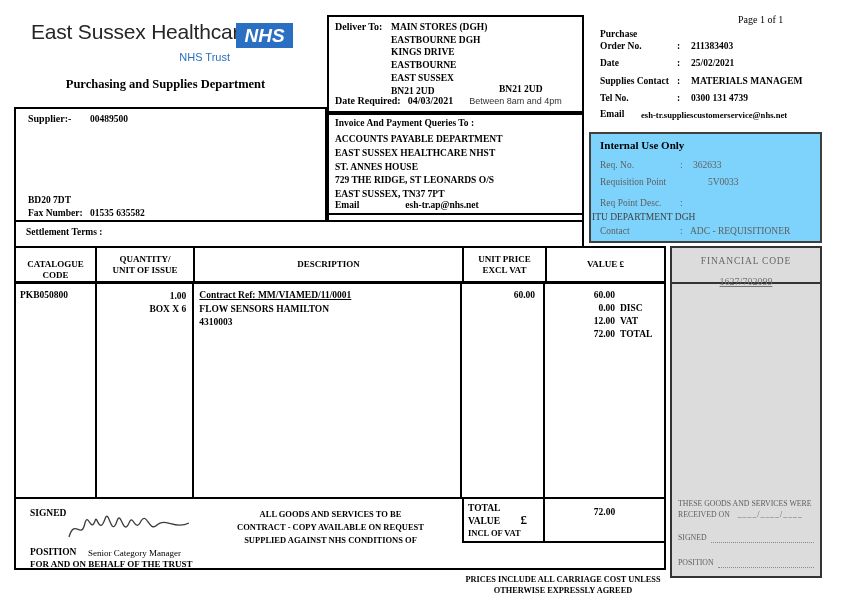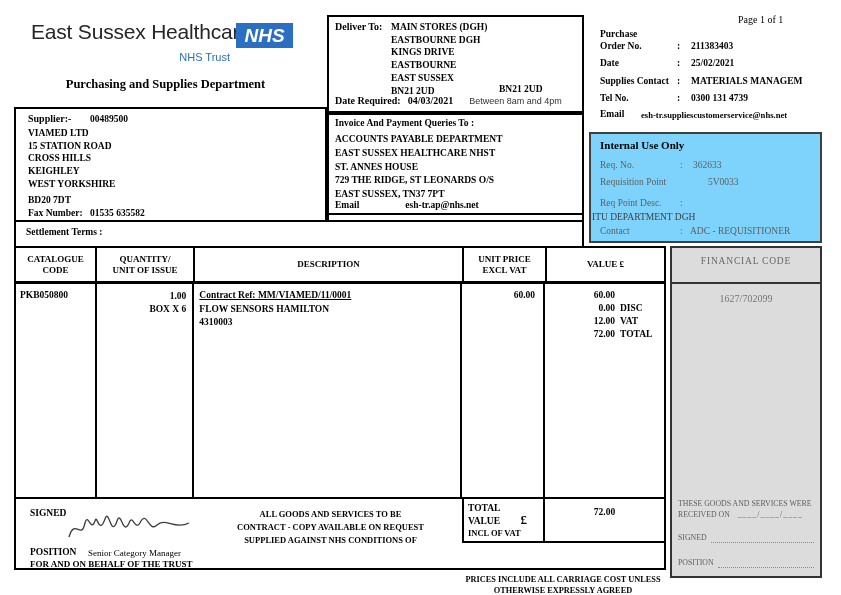--- a/index.html
+++ b/index.html
@@ -73,27 +73,20 @@
     <div class="abs b fs95" style="left:600px;top:93px;">Tel No.</div>
     <div class="abs b fs95" style="left:677px;top:93px;">:</div>
     <div class="abs b fs95" style="left:691px;top:93px;">0300 131 4739</div>
     <div class="abs b fs95" style="left:600px;top:109px;">Email</div>
     <div class="abs b" style="left:641px;top:110px;font-size:8.6px;">esh-tr.suppliescustomerservice@nhs.net</div>
   </div>
 
   <div class="abs box" style="left:14px;top:107px;width:313px;height:115px;">
     <div class="abs b fs10" style="left:12px;top:4px;">Supplier:-</div>
     <div class="abs b fs95" style="left:74px;top:5px;">00489500</div>
-    <div class="abs b fs95 lh" style="left:12px;top:18px;">
-      <div>VIAMED LTD</div>
-      <div>15 STATION ROAD</div>
-      <div>CROSS HILLS</div>
-      <div>KEIGHLEY</div>
-      <div>WEST YORKSHIRE</div>
-    </div>
     <div class="abs b fs95" style="left:12px;top:86px;">BD20 7DT</div>
     <div class="abs b fs95" style="left:12px;top:99px;">Fax Number:</div>
     <div class="abs b fs95" style="left:74px;top:99px;">01535 635582</div>
   </div>
 
   <div class="abs box" style="left:327px;top:113px;width:257px;height:109px;">
     <div class="abs b fs95" style="left:6px;top:3px;">Invoice And Payment Queries To :</div>
     <div class="abs b fs95" style="left:6px;top:18px;line-height:13.8px;">
       <div>ACCOUNTS PAYABLE DEPARTMENT</div>
       <div>EAST SUSSEX HEALTHCARE NHST</div>
@@ -120,21 +113,21 @@
     <div class="abs fs95 gtxt" style="left:117px;top:43px;">5V0033</div>
     <div class="abs fs95 gtxt" style="left:9px;top:64px;">Req Point Desc.</div>
     <div class="abs fs95 gtxt" style="left:89px;top:64px;">:</div>
     <div class="abs fs95" style="left:1px;top:78px;color:#3f3f3f;">ITU DEPARTMENT DGH</div>
     <div class="abs fs95 gtxt" style="left:9px;top:92px;">Contact</div>
     <div class="abs fs95 gtxt" style="left:89px;top:92px;">:</div>
     <div class="abs fs95 gtxt" style="left:99px;top:92px;">ADC - REQUISITIONER</div>
   </div>
 
   <div class="abs thead" style="left:14px;top:246px;width:652px;height:38px;">
-    <div class="hcell" style="width:81px;">
+    <div class="hcell" style="width:81px;justify-content:flex-end;">
       <div>CATALOGUE</div>
       <div>CODE</div>
     </div>
     <div class="hcell" style="width:98px;">
       <div>QUANTITY/</div>
       <div>UNIT OF ISSUE</div>
     </div>
     <div class="hcell" style="width:269px;">
       <div>DESCRIPTION</div>
     </div>
@@ -207,21 +200,21 @@
     <div class="abs b fs95" style="left:529px;top:0;width:119px;height:44px;border-bottom:2px solid #000;box-sizing:border-box;text-align:center;padding-top:8px;">72.00</div>
     <div class="abs b" style="left:446px;top:44px;width:202px;text-align:center;font-size:8.3px;line-height:11px;padding-top:3px;margin-top:28px;">
       <div>PRICES INCLUDE ALL CARRIAGE COST UNLESS</div>
       <div>OTHERWISE EXPRESSLY AGREED</div>
     </div>
   </div>
 
   <div class="abs" style="left:670px;top:246px;width:152px;height:332px;background:#dcdcdc;border:2px solid #333;box-sizing:border-box;">
     <div class="abs" style="left:0;right:0;top:8px;text-align:center;color:#666;font-size:9.5px;letter-spacing:0.8px;">FINANCIAL CODE</div>
     <div class="abs" style="left:0;right:0;top:34px;border-top:2px solid #333;"></div>
-    <div class="abs" style="left:0;right:0;top:45px;text-align:center;color:#767676;font-size:10px;">1627/702099</div>
+    <div class="abs" style="left:0;right:0;top:28px;text-align:center;color:#767676;font-size:10px;text-decoration:underline;">1627/702099</div>
     <div class="abs" style="left:6px;right:6px;top:250px;color:#5f5f5f;font-size:7.8px;line-height:11px;">
       <div>THESE GOODS AND SERVICES WERE</div>
       <div>
         <span>RECEIVED ON</span>
         <span style="margin-left:6px;letter-spacing:1px;">____/____/____</span>
       </div>
       <div class="recrow" style="margin-top:12px;">
         <span>SIGNED</span>
         <span class="dotline"></span>
       </div>

